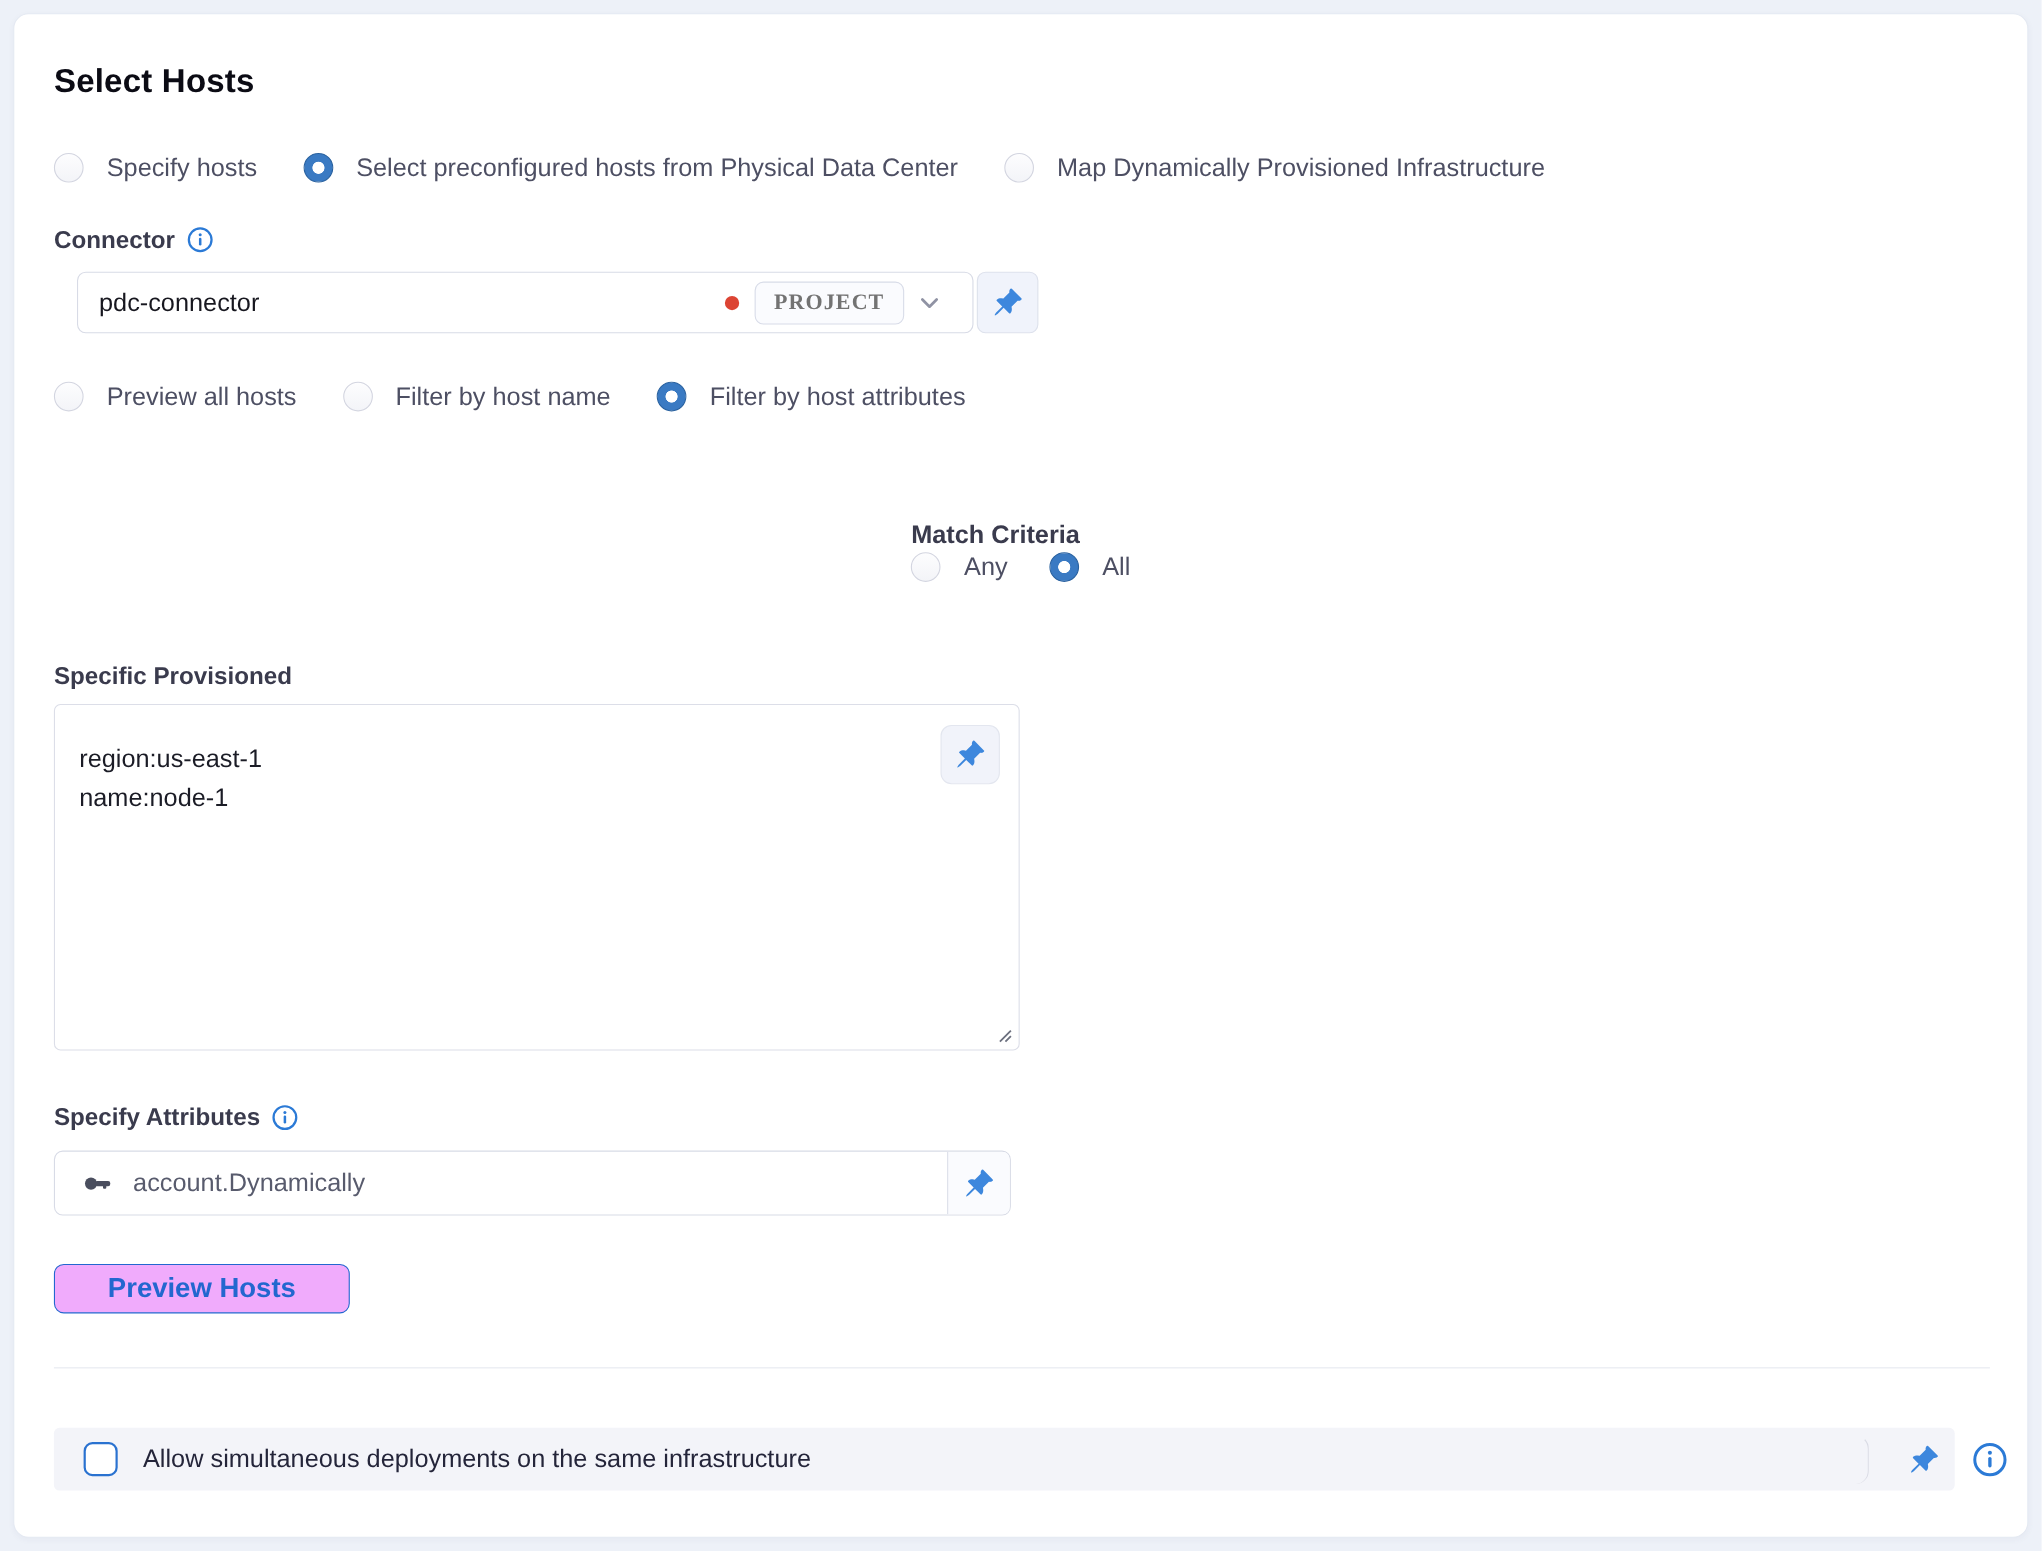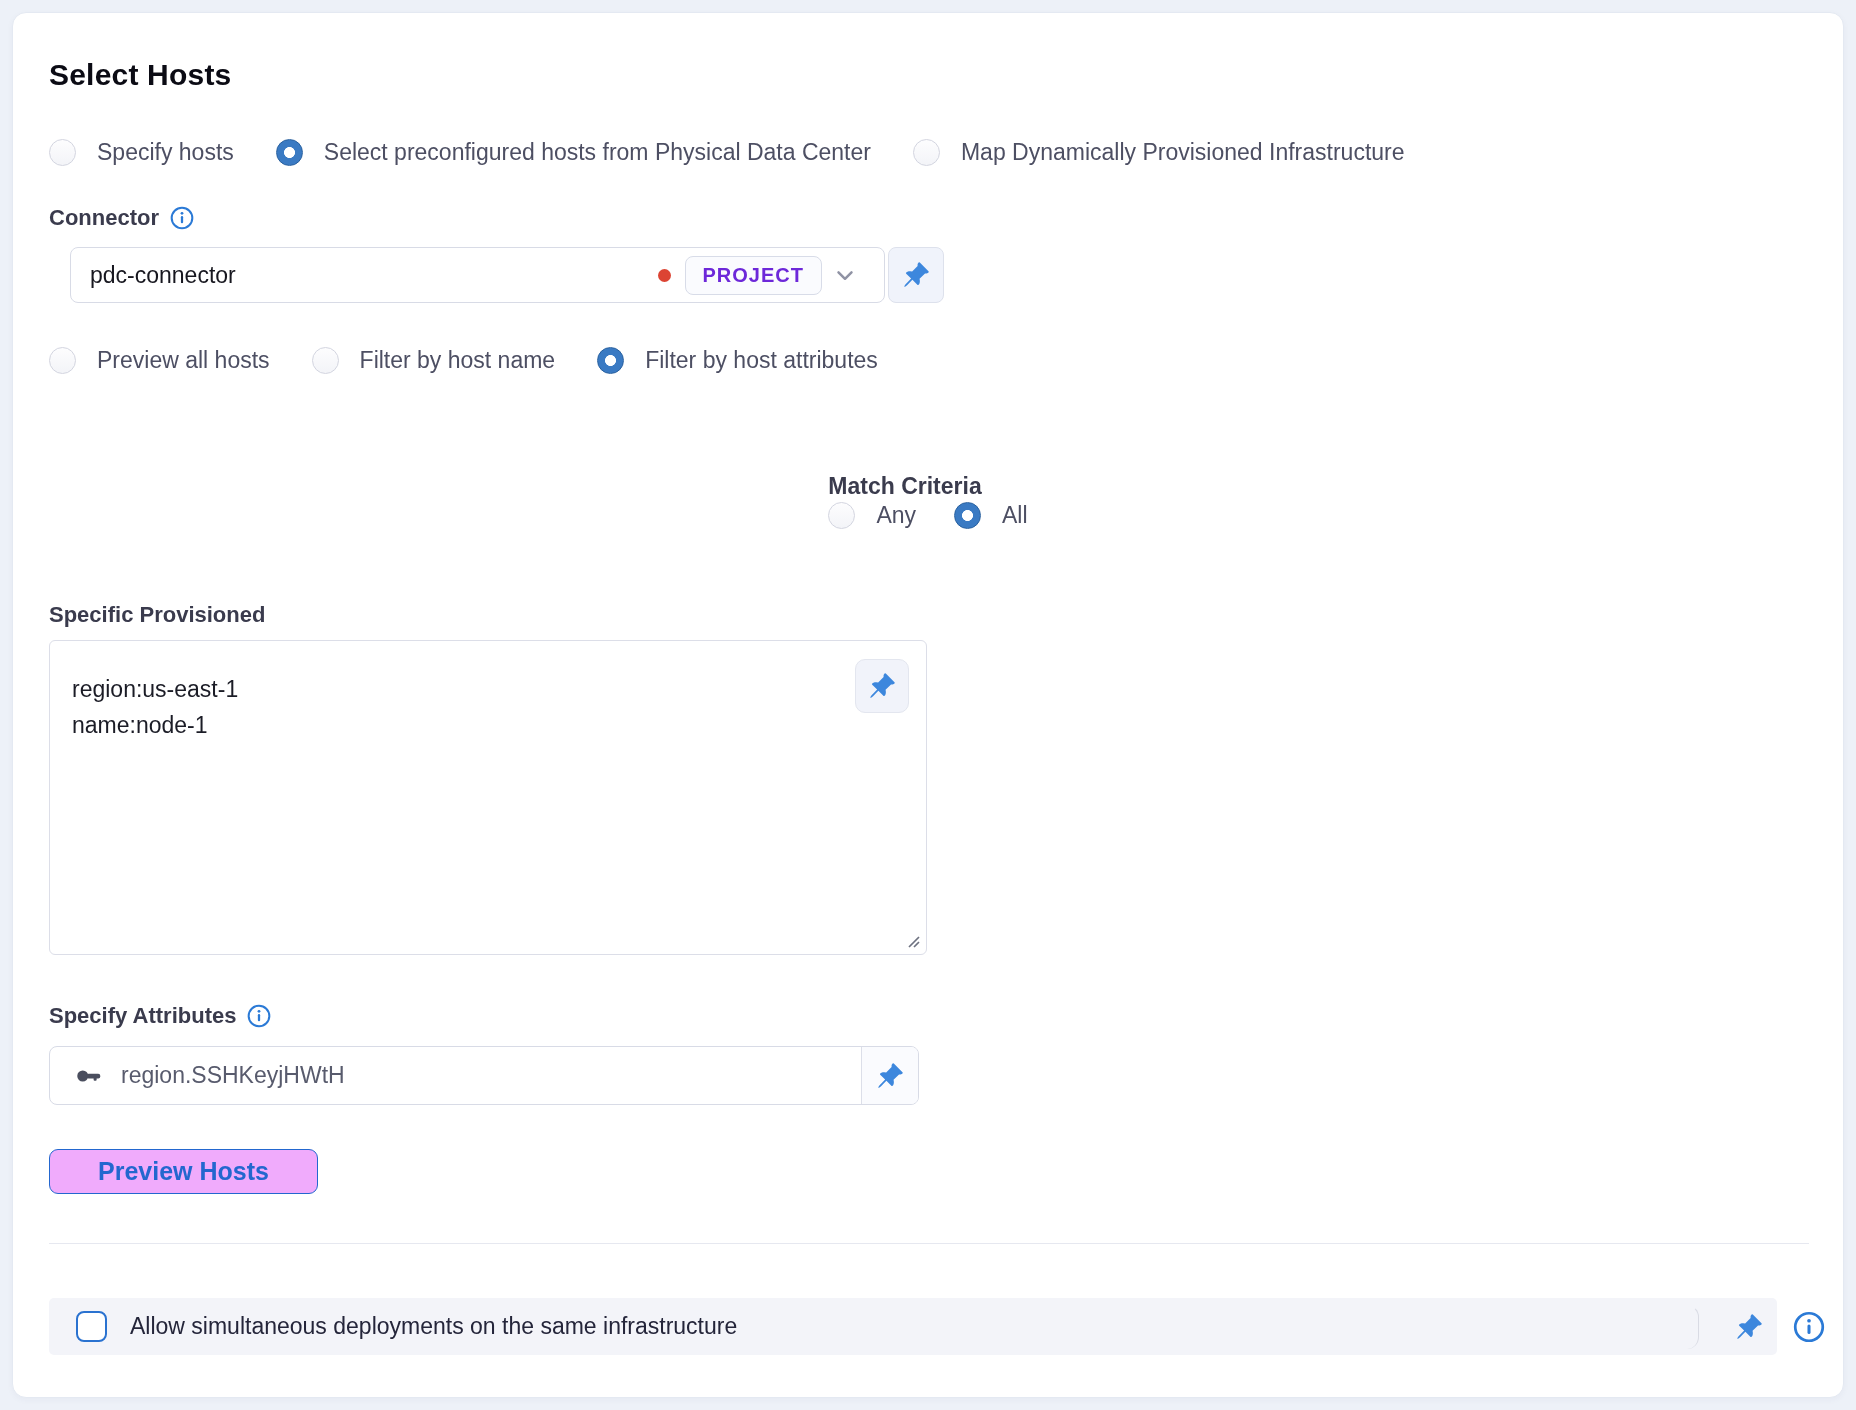--- a/index.html
+++ b/index.html
@@ -59,21 +59,22 @@
   .connector-value { font-size: 23px; color: #17171f; flex: 1; }
   .status-dot { width: 13px; height: 13px; border-radius: 50%; background: #dc4433; margin-right: 14px; }
   .scope-badge {
     border: 1px solid #d8dce8;
     background: #fafbfe;
     border-radius: 8px;
     padding: 7px 17px;
     font-size: 20px;
     font-weight: 600;
     letter-spacing: 1px;
-    color: #6d28d9;
+    color: #737373;
+    font-family: Liberation Serif, serif;
   }
   .chevron-box { width: 46px; display: flex; align-items: center; justify-content: center; }
   .pin-button {
     width: 56px; height: 56px;
     margin-left: 3px;
     border: 1px solid #dde1ec;
     border-radius: 8px;
     background: #f0f3fb;
     display: flex; align-items: center; justify-content: center;
     cursor: pointer;
@@ -302,21 +303,21 @@
       <span class="field-label">Specify Attributes</span>
       <svg class="info-icon">
           <use href="#sym-info"></use>
         </svg>
     </div>
     <div class="credentials-field">
       <div class="credentials-main">
         <svg class="key-svg">
             <use href="#sym-key"></use>
           </svg>
-        <span class="credentials-value">region.SSHKeyjHWtH</span>
+        <span class="credentials-value">account.Dynamically</span>
       </div>
       <div class="credentials-pin">
         <svg class="pin-svg">
             <use href="#sym-pin"></use>
           </svg>
       </div>
     </div>
   </div>
 
   <div class="preview-button">Preview Hosts</div>

